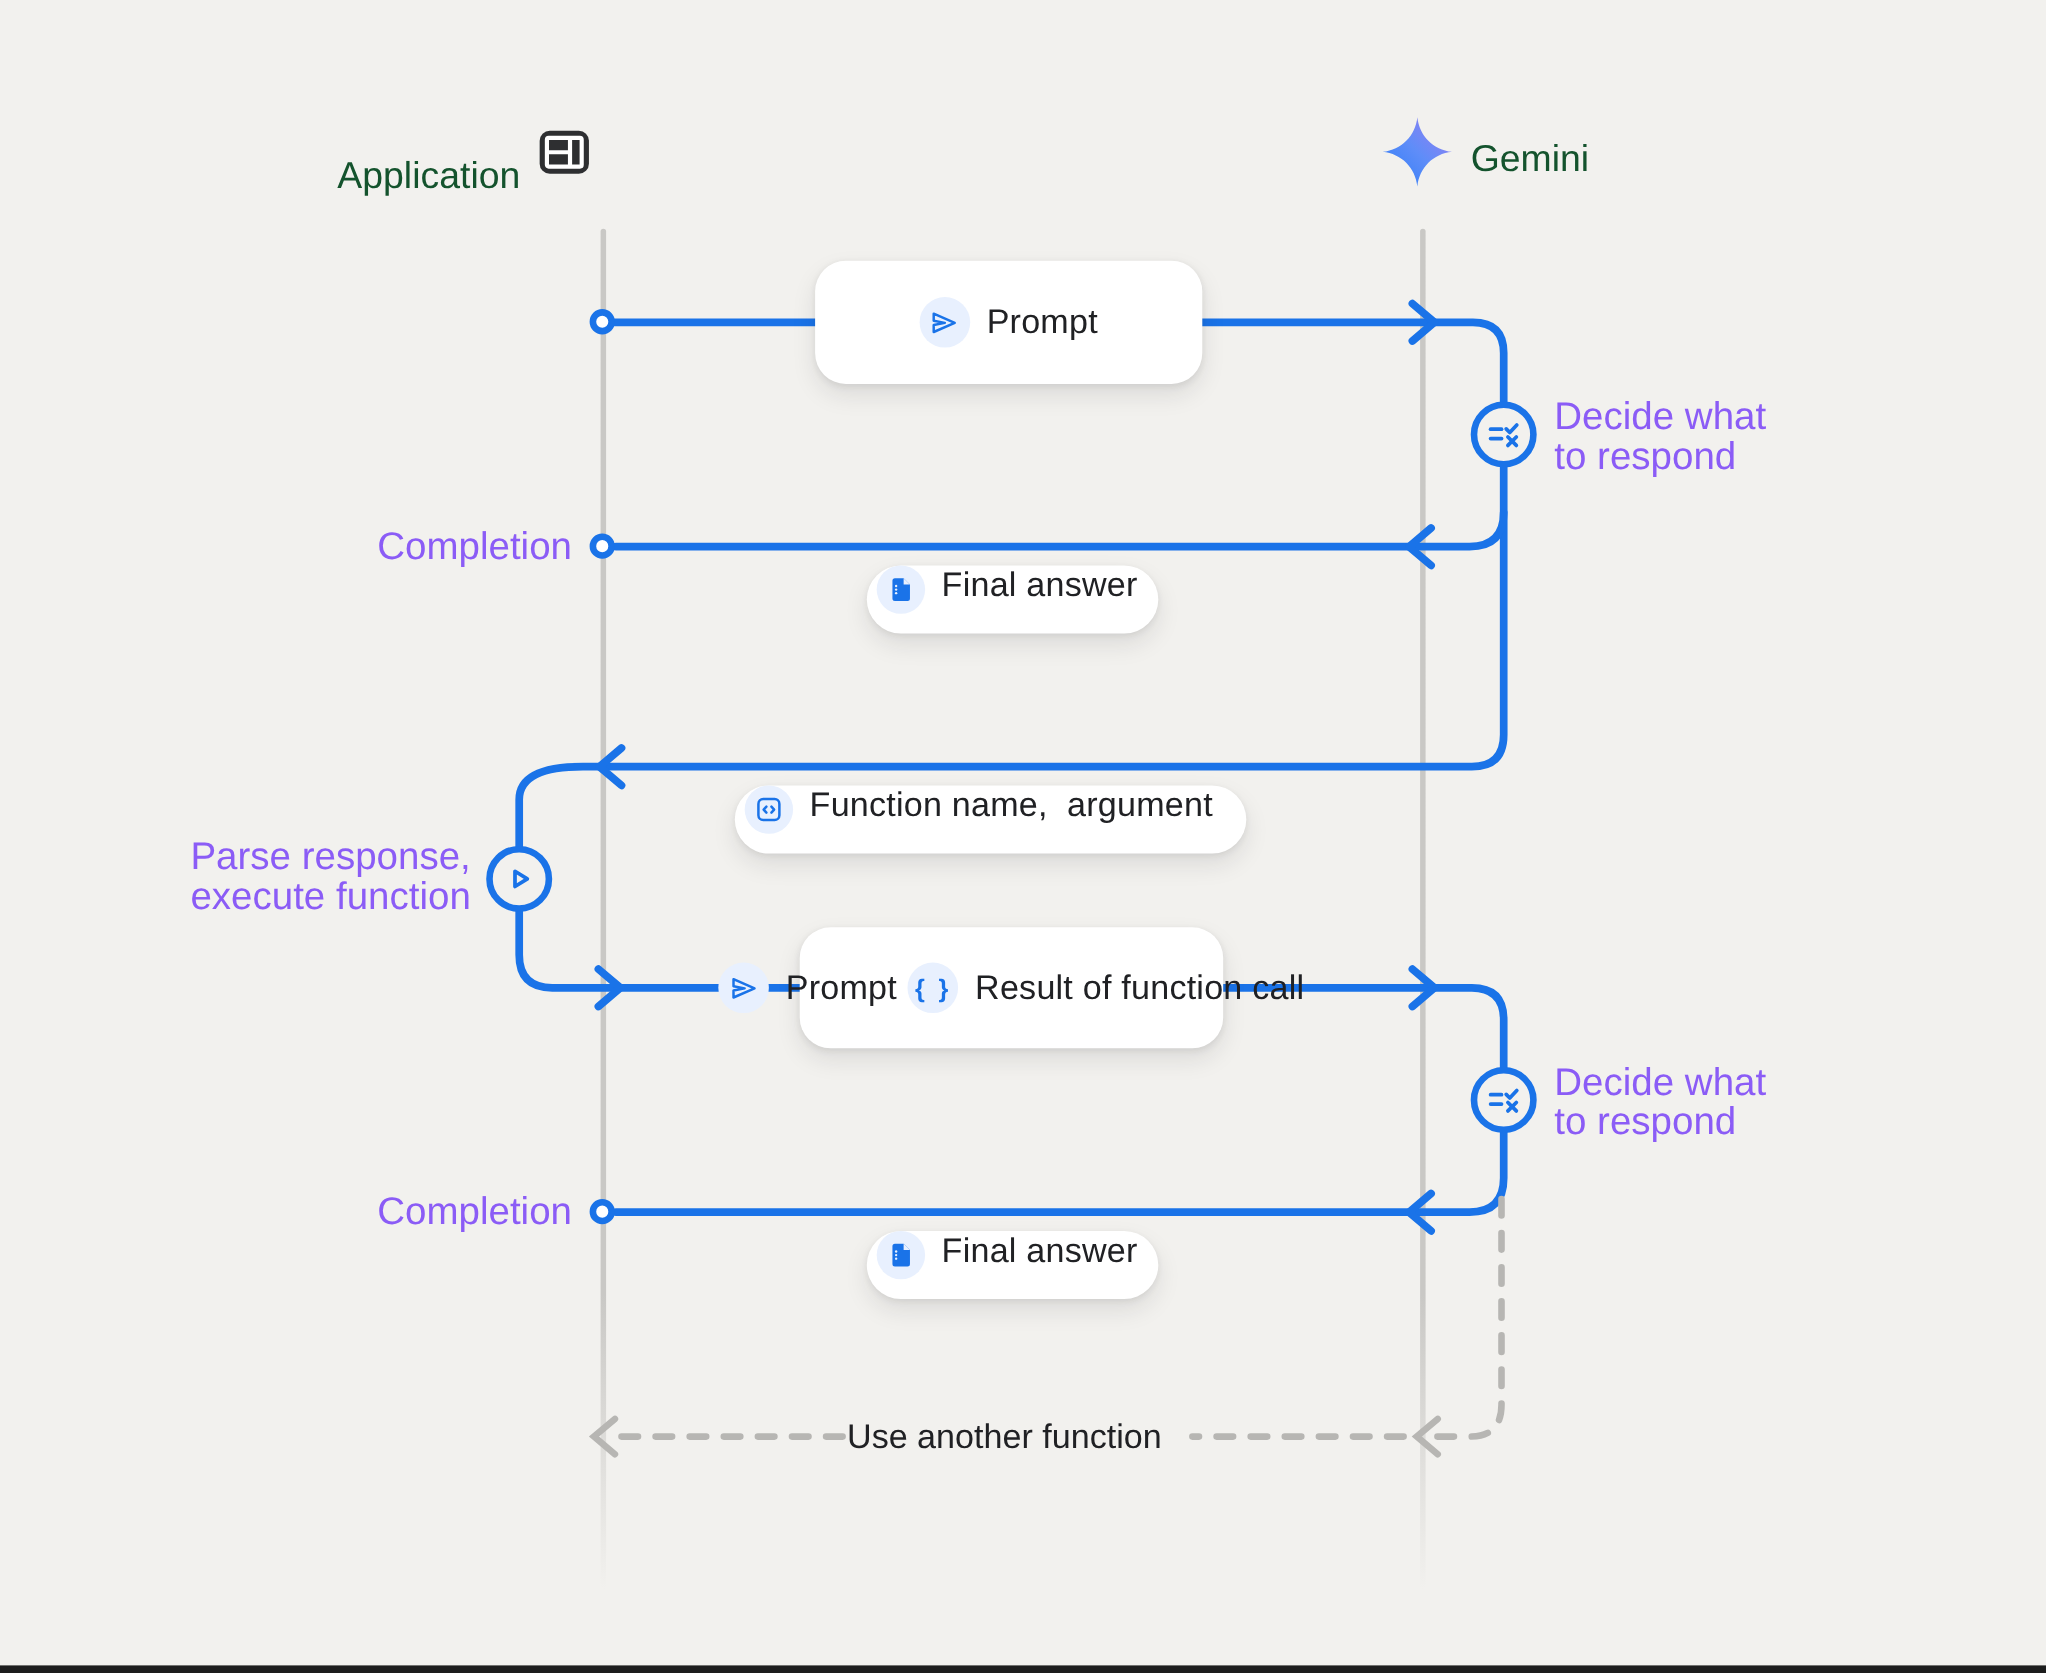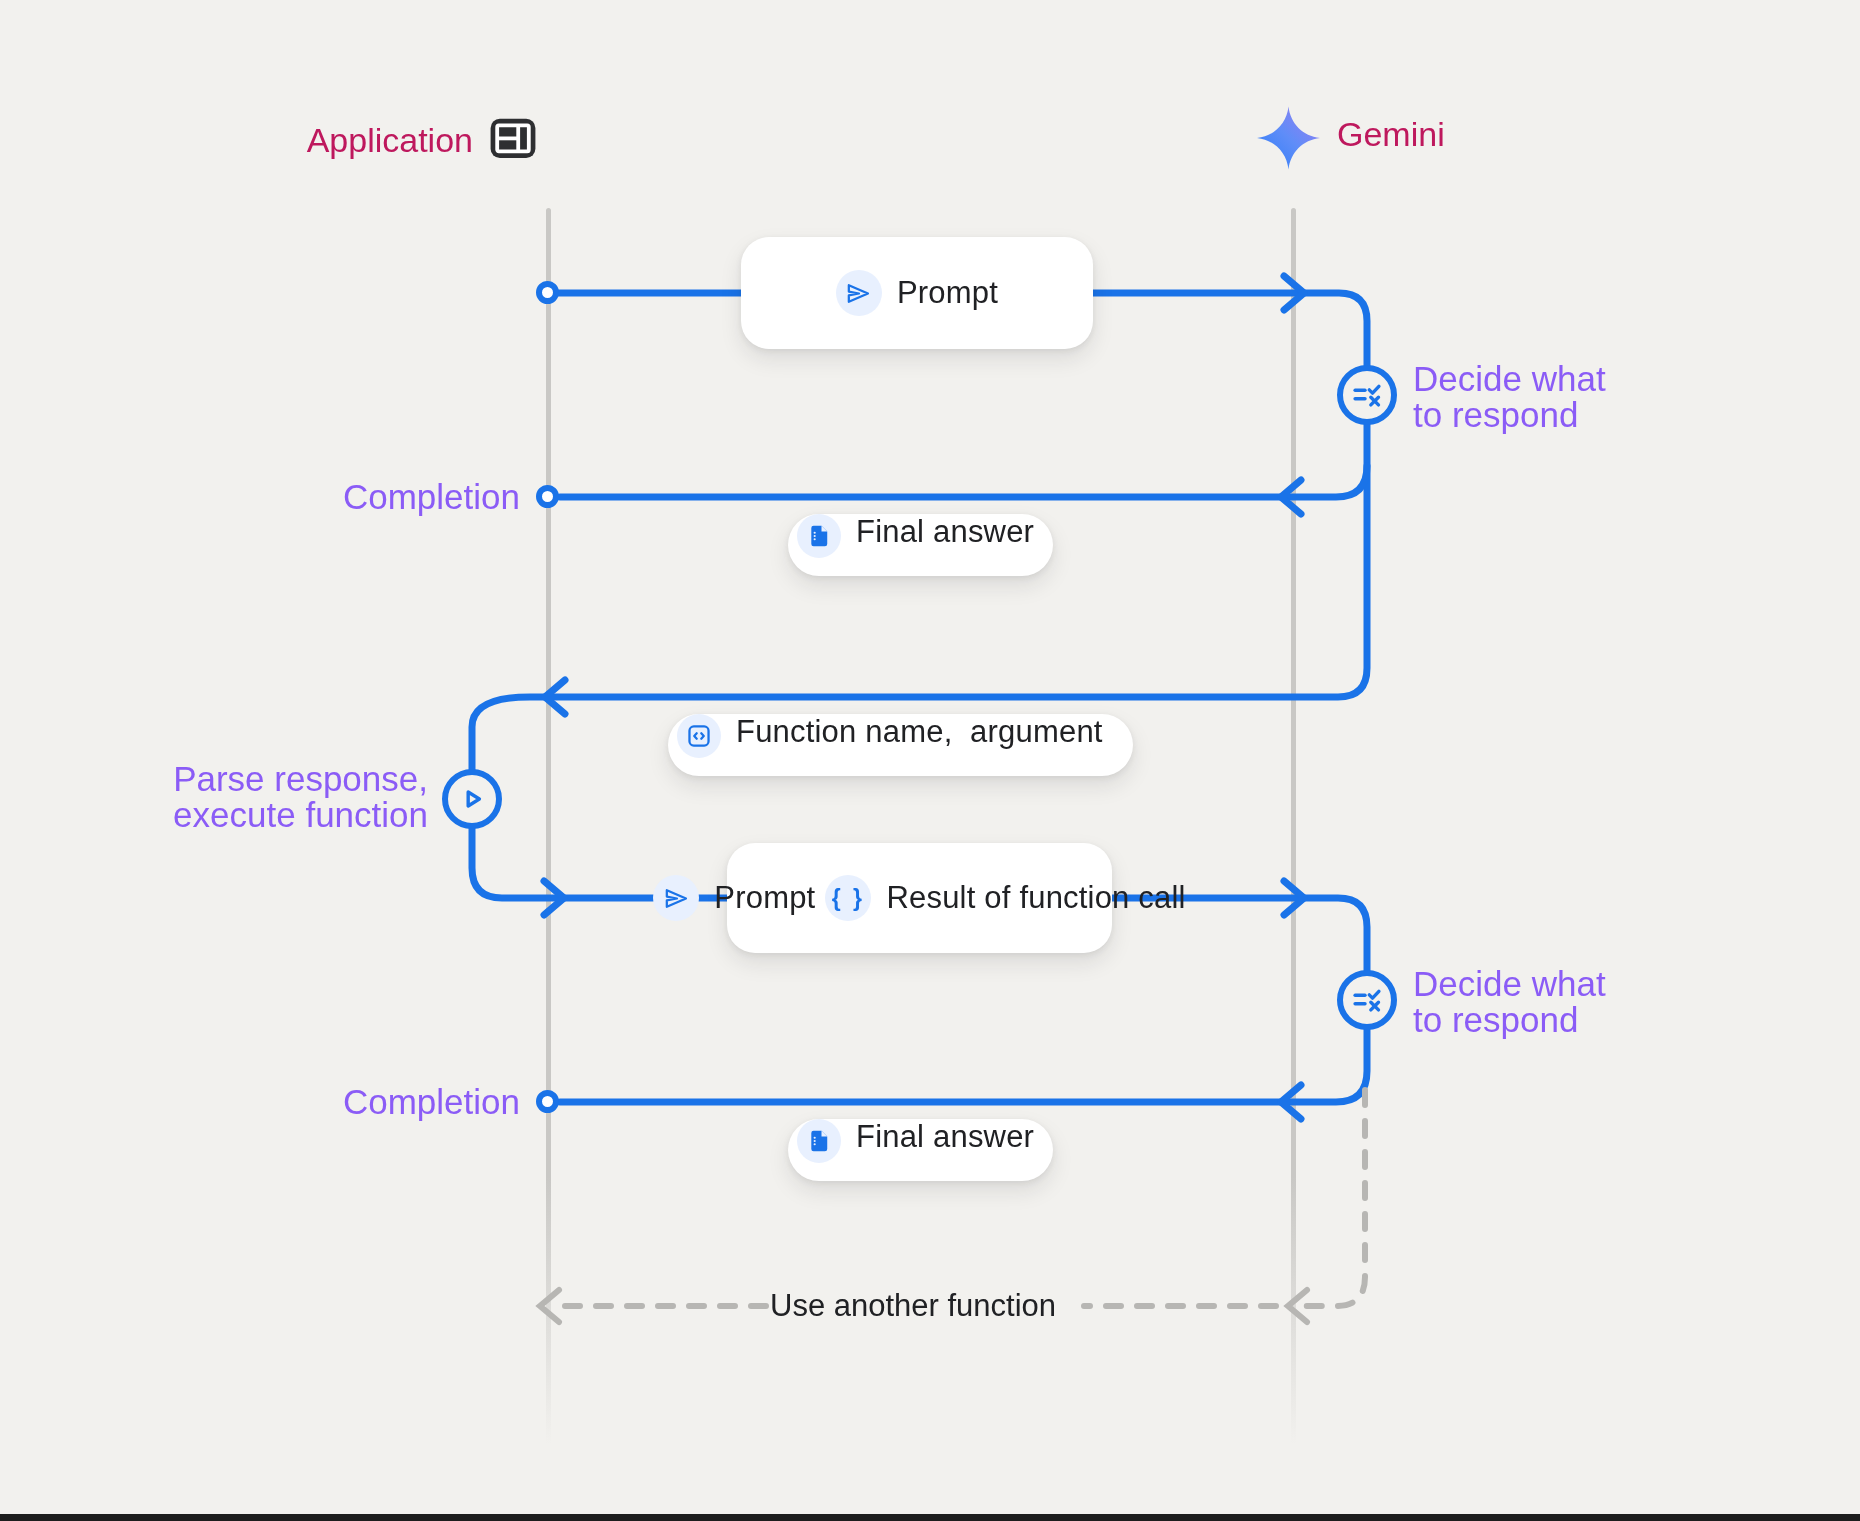--- a/index.html
+++ b/index.html
@@ -9,21 +9,21 @@
     font-family:"Liberation Sans", sans-serif;
     -webkit-font-smoothing:antialiased;
   }
   .lifeline{
     position:absolute;top:208px;width:5px;height:1275px;border-radius:3px;
     background:linear-gradient(to bottom,#c9c8c5 0%,#c9c8c5 76%,rgba(201,200,197,0) 97%);
     z-index:1;
   }
   .flow-svg{position:absolute;left:0;top:0;z-index:2;}
   
-  .header-label{position:absolute;font-size:34px;font-weight:500;color:#be185d;z-index:4;white-space:nowrap;}
+  .header-label{position:absolute;font-size:34px;font-weight:500;color:#14532d;z-index:4;white-space:nowrap;margin-top:20px;}
   .header-icon{position:absolute;z-index:4;}
   
   .dot{
     position:absolute;width:23px;height:23px;border-radius:50%;
     background:#ffffff;border:6px solid #1a73e8;box-sizing:border-box;z-index:3;
   }
   
   .circle-node{
     position:absolute;width:60px;height:60px;border-radius:50%;
     background:#f2f1ee;border:6px solid #1a73e8;box-sizing:border-box;
@@ -113,21 +113,21 @@
       <defs>
         <linearGradient id="gemGrad" x1="0" y1="1" x2="1" y2="0">
           <stop offset="0" stop-color="#2a7cf7"></stop>
           <stop offset="0.5" stop-color="#5f8df8"></stop>
           <stop offset="1" stop-color="#9f7cf0"></stop>
         </linearGradient>
       </defs>
       <path fill="url(#gemGrad)" d="M12 0 C 12.7 6.5 17.5 11.3 24 12 C 17.5 12.7 12.7 17.5 12 24 C 11.3 17.5 6.5 12.7 0 12 C 6.5 11.3 11.3 6.5 12 0 Z"></path>
     </svg>
   </div>
-  <div class="header-label" style="left:1337px;top:115px;">Gemini</div>
+  <div class="header-label" style="left:1337px;top:105px;">Gemini</div>
 
   <div class="dot" style="left:536px;top:281px;"></div>
   <div class="dot" style="left:536px;top:485px;"></div>
   <div class="dot" style="left:536px;top:1090px;"></div>
 
   <div class="circle-node" style="left:1337px;top:365px;">
     <svg width="34" height="34" viewBox="0 0 24 24">
       <g fill="none" stroke="#1a73e8" stroke-width="2.4" stroke-linecap="round" stroke-linejoin="round">
         <line x1="3.6" y1="8.6" x2="10.6" y2="8.6"></line>
         <line x1="3.6" y1="14.6" x2="10.6" y2="14.6"></line>

